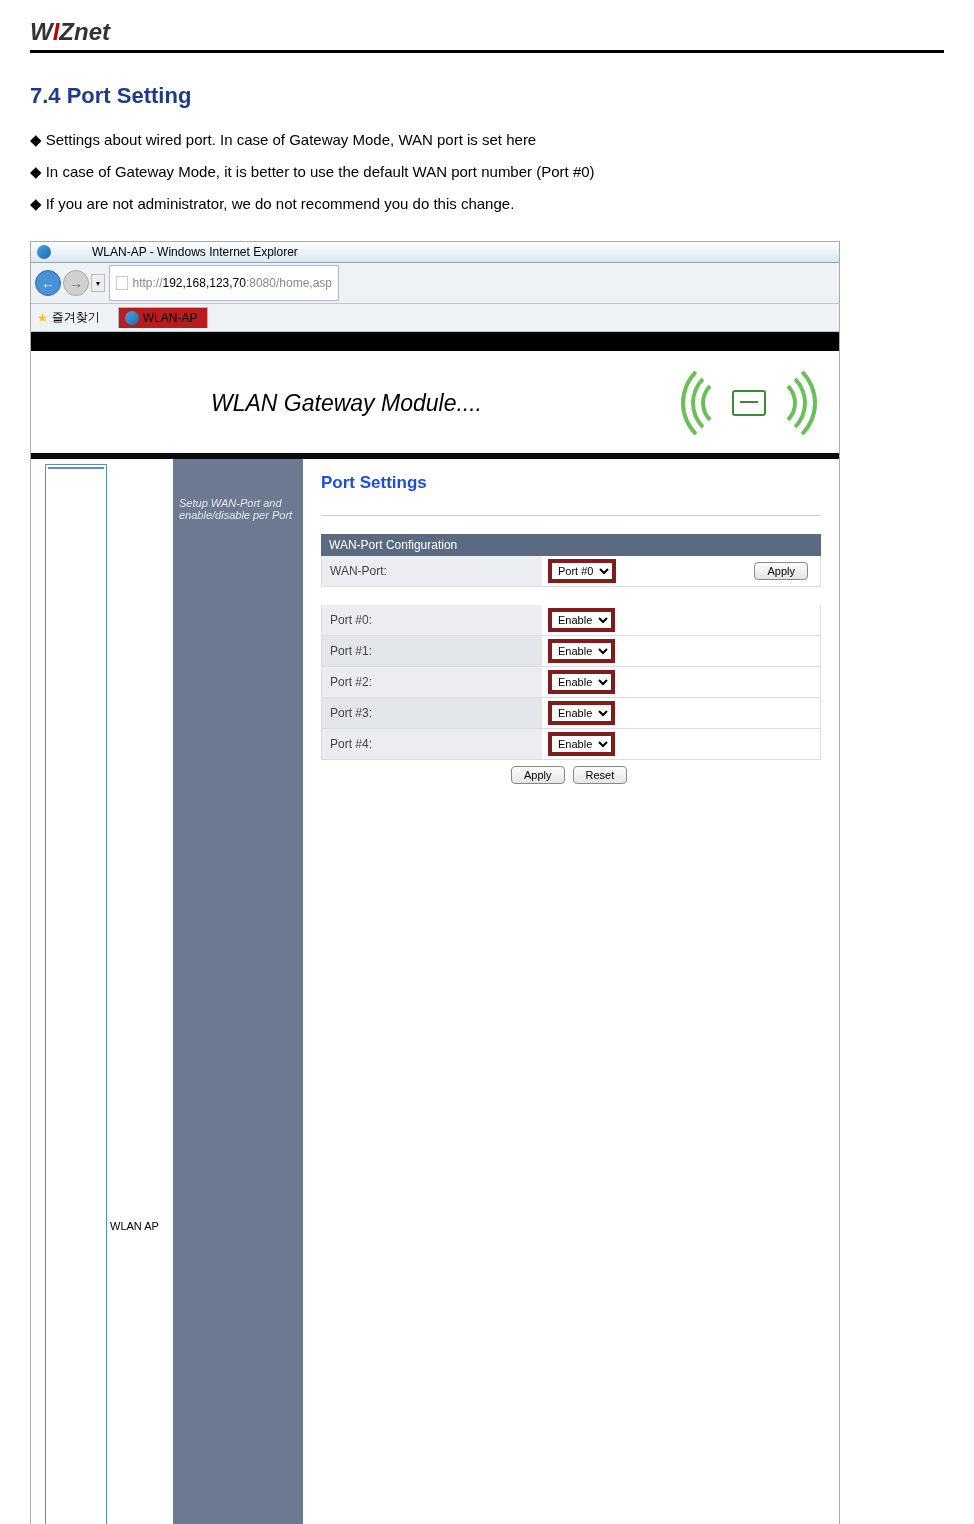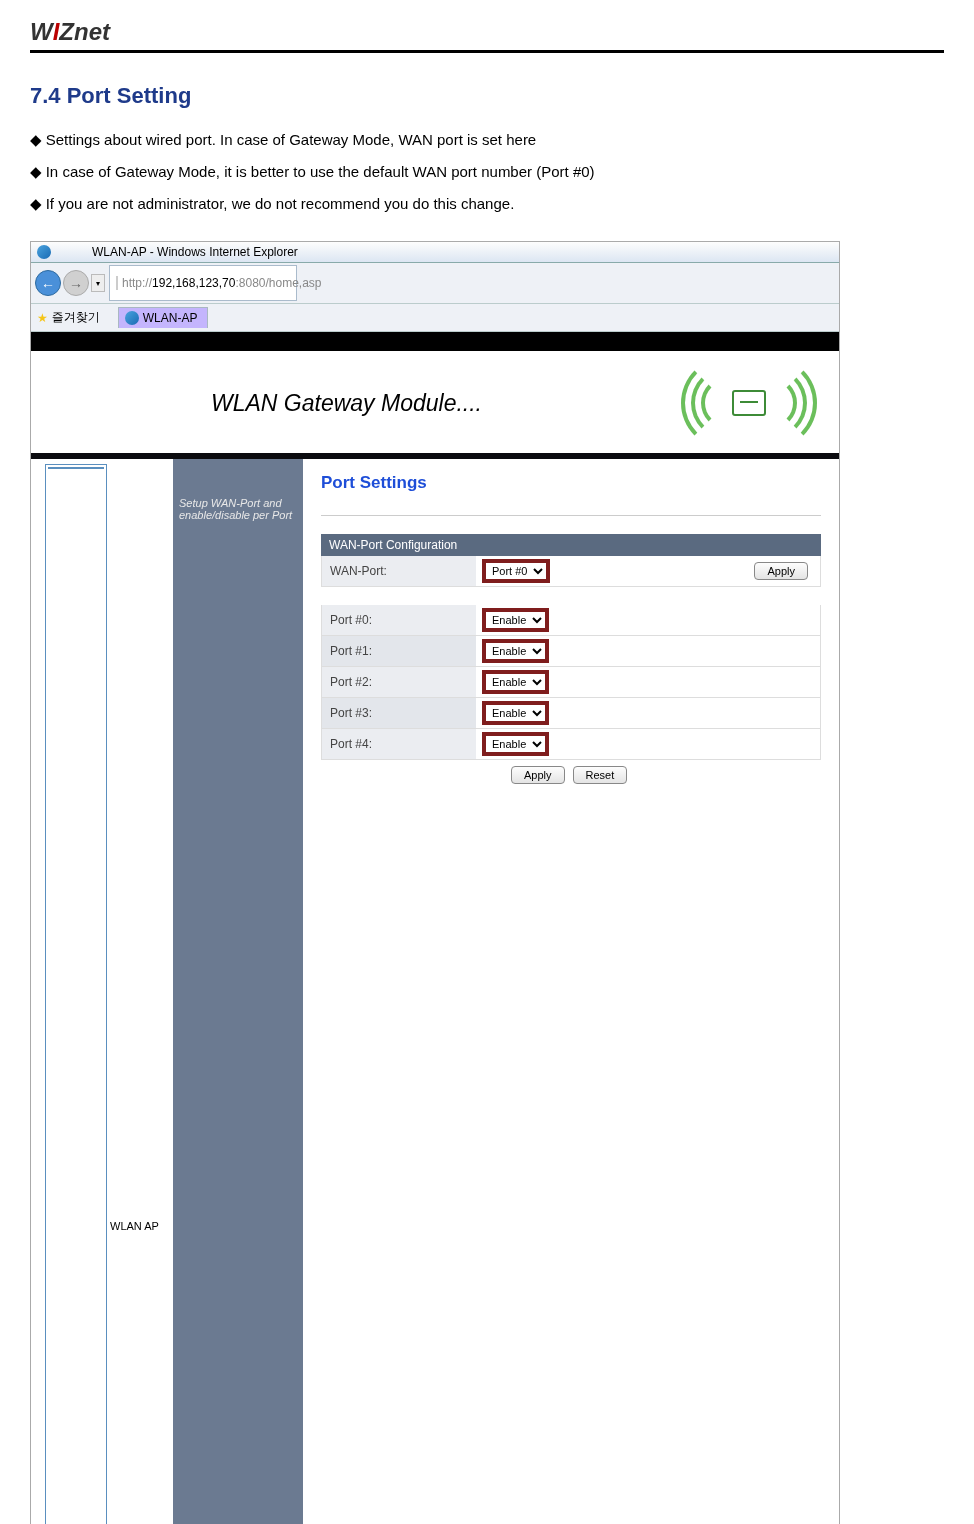--- a/index.html
+++ b/index.html
@@ -100,21 +100,21 @@
   font-size: 8px;
   margin-right: 4px;
 }
 .addr {
   flex: 0 0 auto;
   background: #fff;
   border: 1px solid #abc;
   padding: 10px 6px;
   display: flex;
   align-items: flex-end;
-  width: 188px;
+  width: 230px;
 }
 .addr .page-icon {
   width: 14px; height: 14px;
   background: #fff;
   border: 1px solid #ccc;
   margin-right: 4px;
 }
 .addr .grey { color: #888; }
 .favbar {
   display: flex;
@@ -123,21 +123,21 @@
   border-bottom: 1px solid #bcc;
   padding: 3px 6px;
   font-size: 12px;
 }
 .favbar .star {
   color: #f5c518;
   margin-right: 4px;
 }
 .tabbox {
   margin-left: 18px;
-  background: #c4b5fd;
+  background: #b91c1c;
   border: 1px solid #a9b8c2;
   border-bottom: none;
   padding: 3px 10px 3px 6px;
   display: inline-flex;
   align-items: flex-end;
 }
 .tabbox .ie-icon {
   width: 14px; height: 14px;
   border-radius: 50%;
   background: linear-gradient(135deg,#4aa3df,#1a6bb3);
@@ -261,21 +261,21 @@
 }
 .form-row {
   display: flex;
   align-items: center;
   border: 1px solid #ddd;
   border-top: none;
   background: #ebedf1;
   font-size: 12px;
 }
 .form-row .lbl {
-  width: 154px;
+  width: 220px;
   padding: 5px 8px;
   color: #444;
 }
 .form-row .ctrl {
   flex: 1;
   background: #fff;
   padding: 3px 6px;
   display: flex;
   align-items: center;
 }

